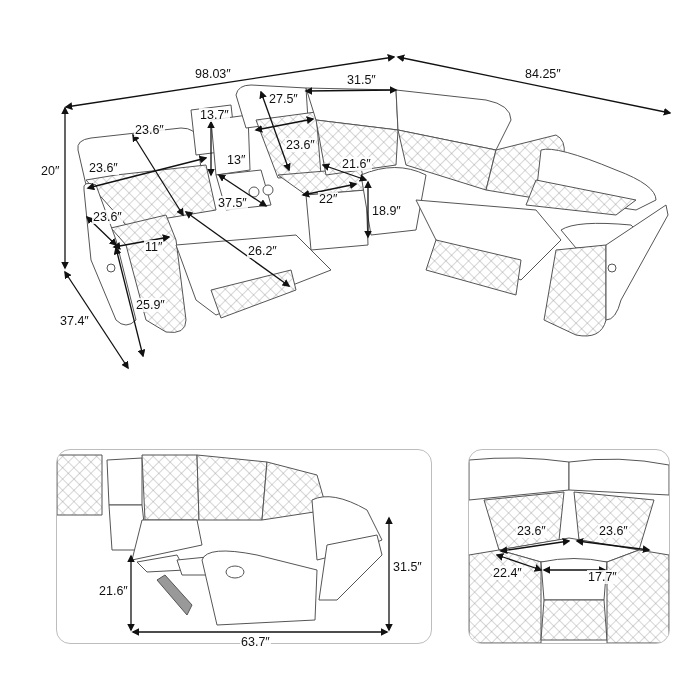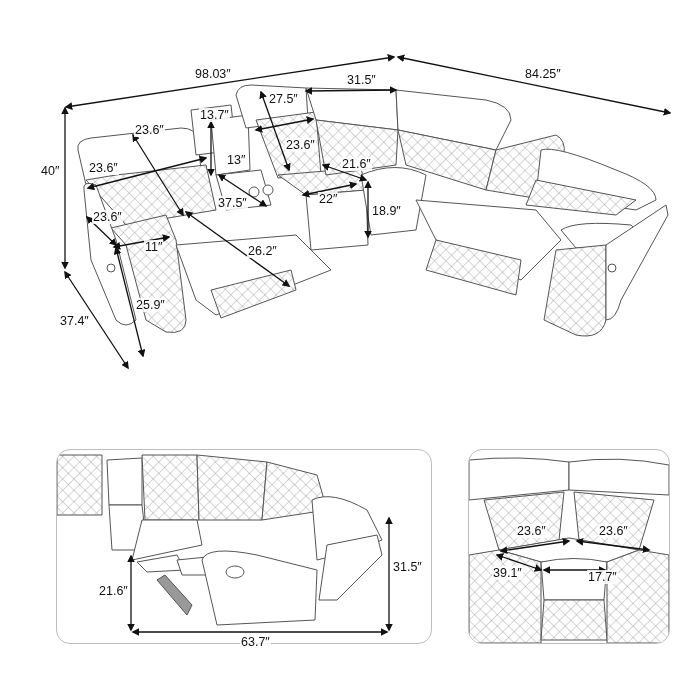--- a/index.html
+++ b/index.html
@@ -82,21 +82,21 @@
       <line x1="352" y1="182" x2="352" y2="237"></line>
       <line x1="71" y1="217" x2="100" y2="245"></line>
       <line x1="98" y1="247" x2="153" y2="237"></line>
       <line x1="170" y1="212" x2="273" y2="286"></line>
       <line x1="100" y1="248" x2="127" y2="356"></line>
     </g>
   </svg>
 
   <span class="lbl" style="left:178px;top:67px;">98.03″</span>
   <span class="lbl" style="left:508px;top:67px;">84.25″</span>
-  <span class="lbl" style="left:24px;top:164px;">40″</span>
+  <span class="lbl" style="left:24px;top:164px;">20″</span>
   <span class="lbl" style="left:43px;top:314px;">37.4″</span>
   <span class="lbl" style="left:330px;top:73px;">31.5″</span>
   <span class="lbl" style="left:252px;top:92px;">27.5″</span>
   <span class="lbl" style="left:183px;top:108px;">13.7″</span>
   <span class="lbl" style="left:118px;top:123px;">23.6″</span>
   <span class="lbl" style="left:269px;top:138px;">23.6″</span>
   <span class="lbl" style="left:210px;top:153px;">13″</span>
   <span class="lbl" style="left:72px;top:161px;">23.6″</span>
   <span class="lbl" style="left:325px;top:157px;">21.6″</span>
   <span class="lbl" style="left:201px;top:196px;">37.5″</span>
@@ -154,16 +154,16 @@
       <g stroke="#111" stroke-width="1.3" fill="none" marker-start="url(#ah)" marker-end="url(#ah)">
         <line x1="32" y1="101" x2="100" y2="91"></line>
         <line x1="108" y1="91" x2="180" y2="100"></line>
         <line x1="28" y1="105" x2="72" y2="120"></line>
         <line x1="75" y1="120" x2="136" y2="120"></line>
       </g>
     </svg>
   </div>
   <span class="lbl" style="left:500px;top:524px;">23.6″</span>
   <span class="lbl" style="left:582px;top:524px;">23.6″</span>
-  <span class="lbl" style="left:476px;top:566px;">39.1″</span>
+  <span class="lbl" style="left:476px;top:566px;">22.4″</span>
   <span class="lbl" style="left:543px;top:570px;margin-left:28px;">17.7″</span>
 
 </div>
 
 </body></html>

